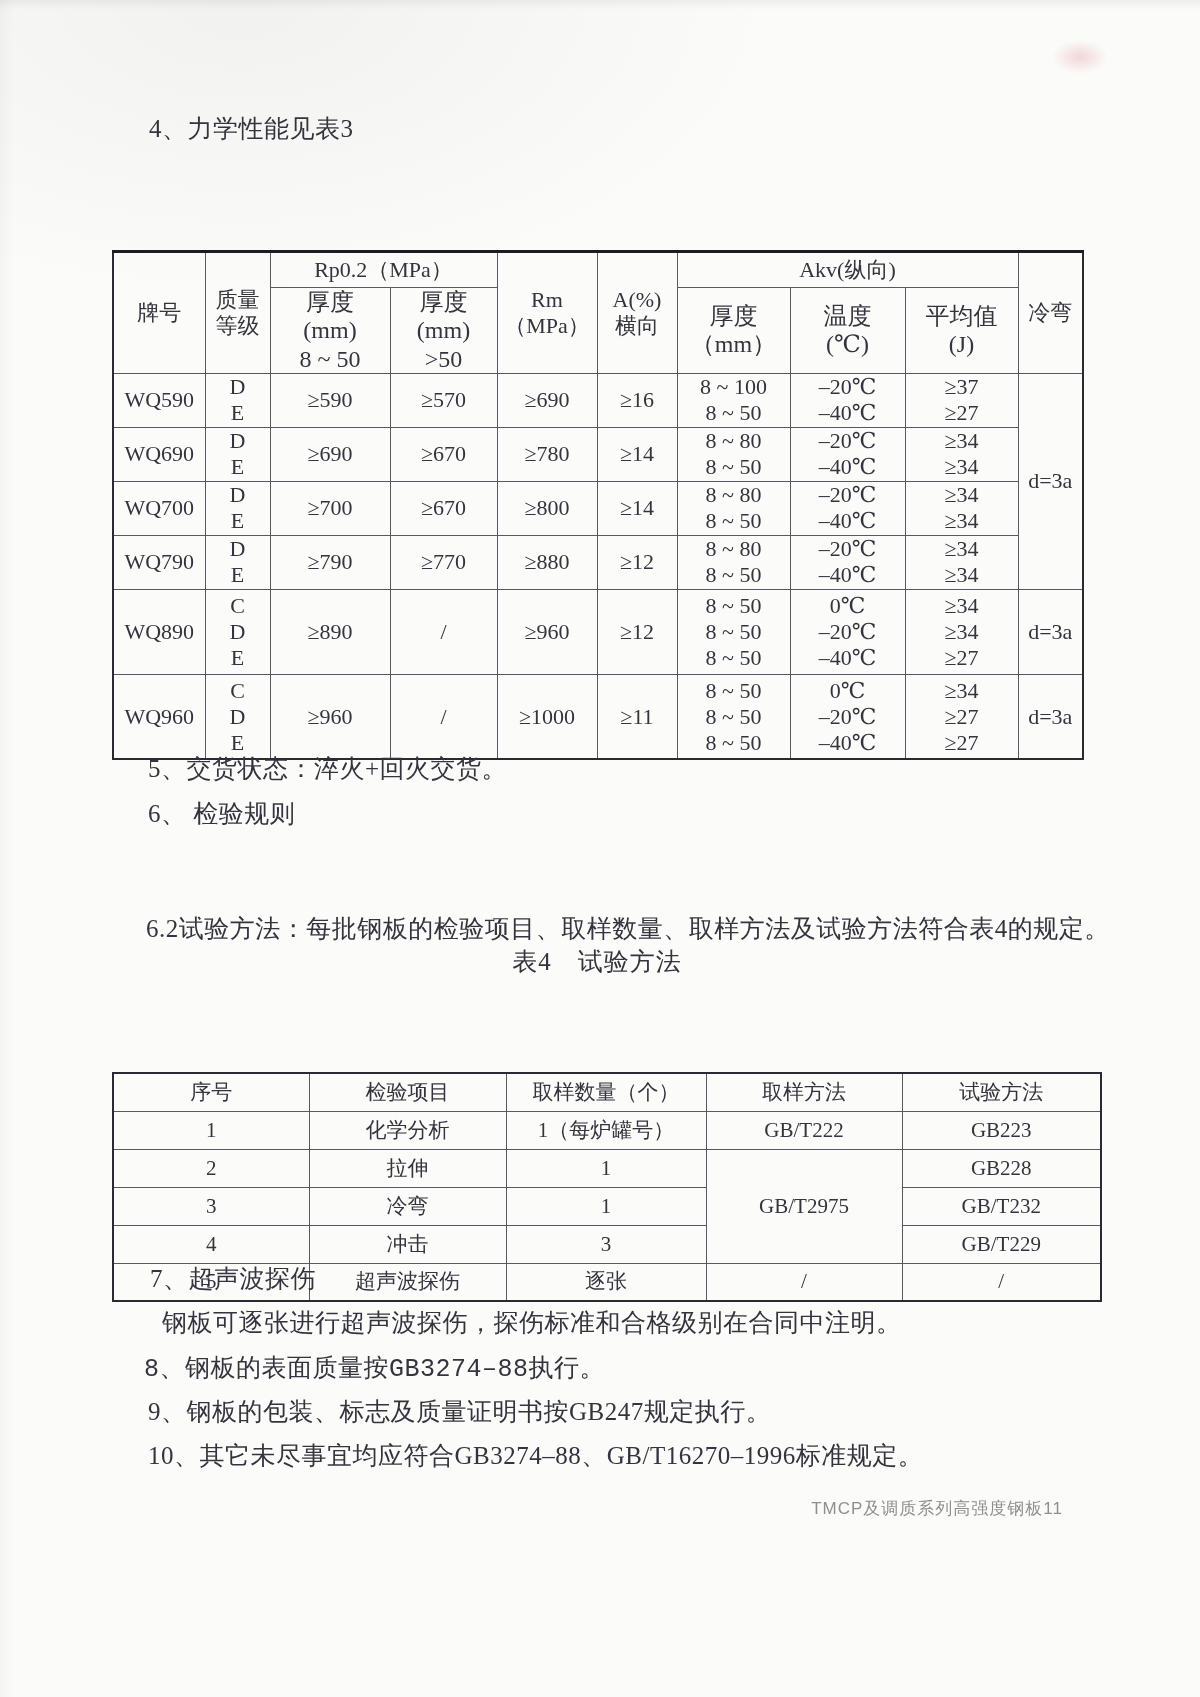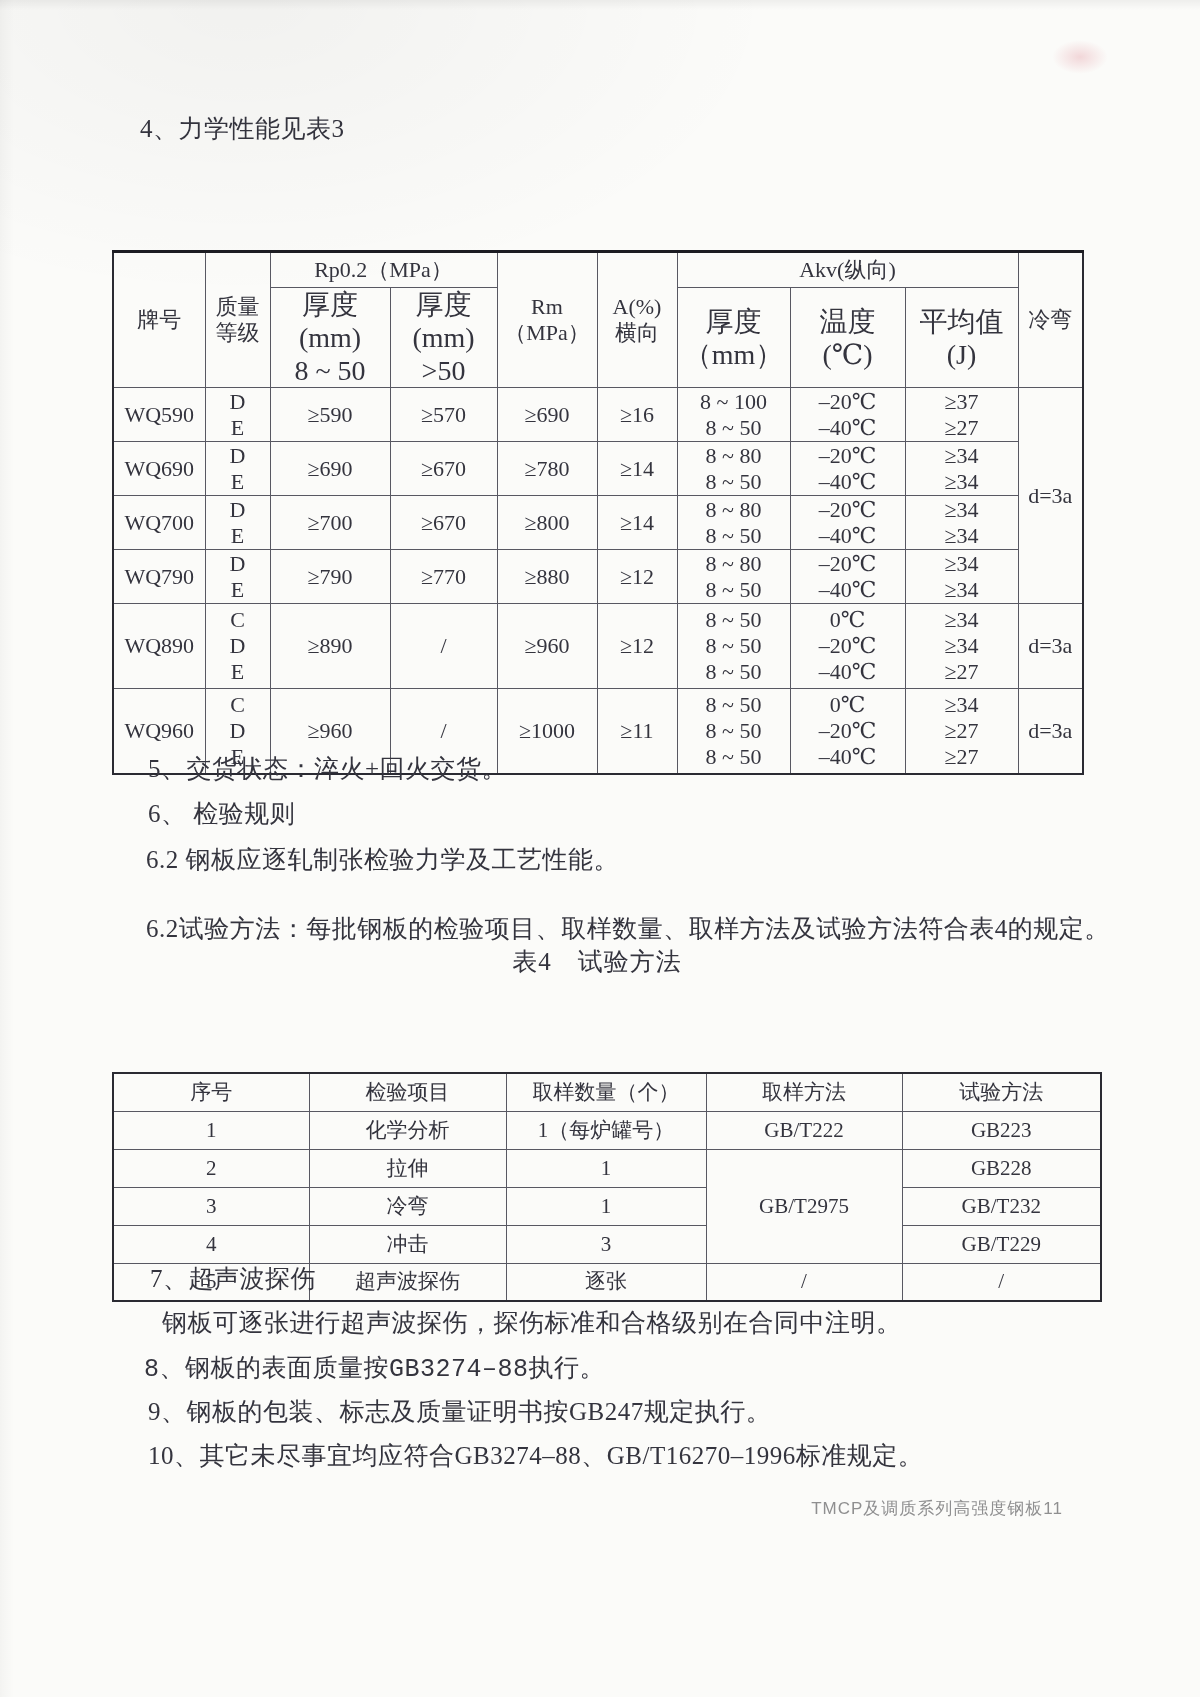--- a/index.html
+++ b/index.html
@@ -26,34 +26,34 @@
 
   table { border-collapse:collapse; table-layout:fixed; position:absolute; }
   th, td {
     border:1px solid #585862;
     text-align:center; vertical-align:middle;
     font-weight:normal; padding:0;
     white-space:pre-line; line-height:1.18;
   }
   .t3 { left:112px; top:250px; width:970px; font-size:22px; border:2px solid #2a2a32; border-top:3px solid #1c1c22; }
   .t3 .hr1 { height:36px; }
-  .t3 .hr2 { height:72px; font-size:28px; }
+  .t3 .hr2 { height:72px; font-size:24px; }
   .t3 .r2  { height:54px; }
   .t3 .r3  { height:85px; }
   .t4 { left:112px; top:1036px; width:988px; font-size:21px; border:2px solid #2a2a32;margin-top:36px; }
   .t4 tr { height:38px; }
   .footer { position:absolute; top:1497px; right:137px; font-size:17px; color:#8f8f90; letter-spacing:1px; white-space:nowrap; font-family:"Liberation Sans","DejaVu Sans",sans-serif; }
 </style>
 </head>
 <body>
 
 <div class="page">
   <div class="smudge"></div>
 
-  <div class="line" style="left:140px; top:112px;">4、力学性能见表3</div>
+  <div class="line" style="left:149px; top:112px;">4、力学性能见表3</div>
 
 
   <table class="t3">
     <colgroup>
       <col style="width:92px">
         <col style="width:65px">
         <col style="width:120px">
         <col style="width:107px">
       <col style="width:100px">
         <col style="width:80px">
@@ -189,21 +189,20 @@
         <td>≥34
 ≥27
 ≥27</td>
         <td>d=3a</td>
       </tr>
     </tbody>
   </table>
 
   <div class="line" style="left:148px; top:752px;">5、交货状态：淬火+回火交货。</div>
   <div class="line" style="left:148px; top:797px;">6、 检验规则</div>
-  <div class="line" style="left:146px; top:843px;">6.2 钢板应逐轧制张检验力学及工艺性能。</div>
   <div class="line" style="left:146px; top:888px;margin-top:24px;">6.2试验方法：每批钢板的检验项目、取样数量、取样方法及试验方法符合表4的规定。</div>
 
   <div class="caption" style="top:945px;text-align:center;">表4　试验方法</div>
 
   <table class="t4">
     <colgroup>
       <col style="width:196px">
         <col style="width:197px">
         <col style="width:200px">
         <col style="width:196px">

